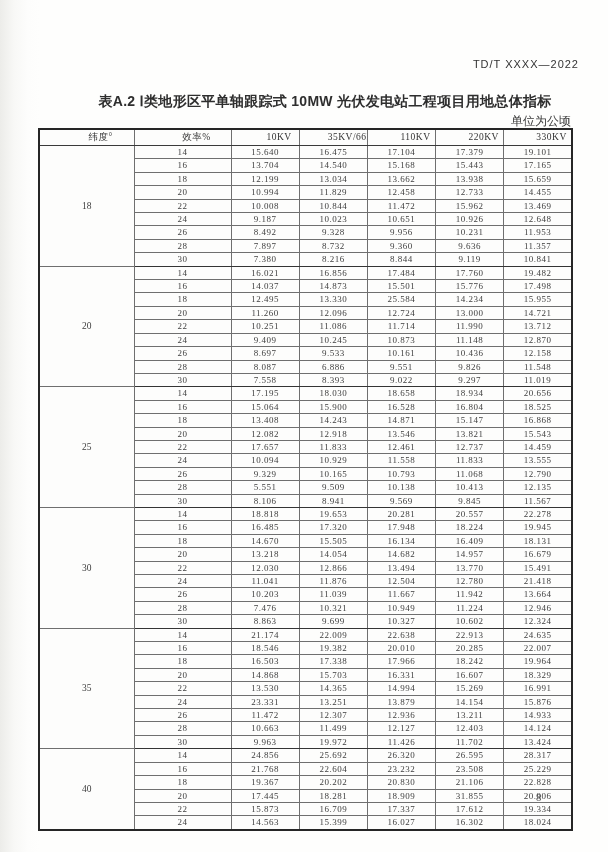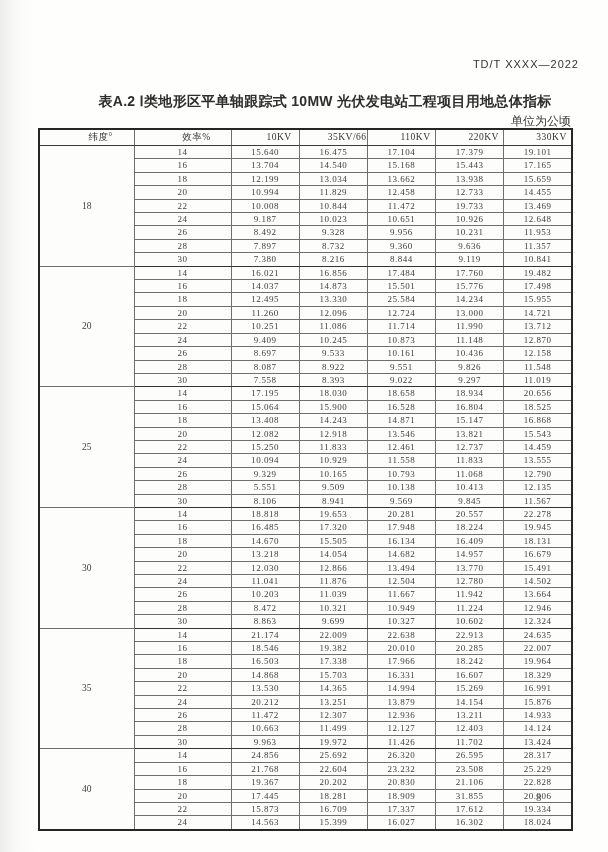--- a/index.html
+++ b/index.html
@@ -146,21 +146,21 @@
             <td>11.829</td>
             <td>12.458</td>
             <td>12.733</td>
             <td>14.455</td>
           </tr>
           <tr>
             <td>22</td>
             <td>10.008</td>
             <td>10.844</td>
             <td>11.472</td>
-            <td>19.733</td>
+            <td>15.962</td>
             <td>13.469</td>
           </tr>
           <tr>
             <td>24</td>
             <td>9.187</td>
             <td>10.023</td>
             <td>10.651</td>
             <td>10.926</td>
             <td>12.648</td>
           </tr>
@@ -241,21 +241,21 @@
             <td>26</td>
             <td>8.697</td>
             <td>9.533</td>
             <td>10.161</td>
             <td>10.436</td>
             <td>12.158</td>
           </tr>
           <tr>
             <td>28</td>
             <td>8.087</td>
-            <td>8.922</td>
+            <td>6.886</td>
             <td>9.551</td>
             <td>9.826</td>
             <td>11.548</td>
           </tr>
           <tr class="group-end">
             <td>30</td>
             <td>7.558</td>
             <td>8.393</td>
             <td>9.022</td>
             <td>9.297</td>
@@ -289,21 +289,21 @@
           <tr>
             <td>20</td>
             <td>12.082</td>
             <td>12.918</td>
             <td>13.546</td>
             <td>13.821</td>
             <td>15.543</td>
           </tr>
           <tr>
             <td>22</td>
-            <td>15.250</td>
+            <td>17.657</td>
             <td>11.833</td>
             <td>12.461</td>
             <td>12.737</td>
             <td>14.459</td>
           </tr>
           <tr>
             <td>24</td>
             <td>10.094</td>
             <td>10.929</td>
             <td>11.558</td>
@@ -374,33 +374,33 @@
             <td>13.494</td>
             <td>13.770</td>
             <td>15.491</td>
           </tr>
           <tr>
             <td>24</td>
             <td>11.041</td>
             <td>11.876</td>
             <td>12.504</td>
             <td>12.780</td>
-            <td>14.502</td>
+            <td>21.418</td>
           </tr>
           <tr>
             <td>26</td>
             <td>10.203</td>
             <td>11.039</td>
             <td>11.667</td>
             <td>11.942</td>
             <td>13.664</td>
           </tr>
           <tr>
             <td>28</td>
-            <td>8.472</td>
+            <td>7.476</td>
             <td>10.321</td>
             <td>10.949</td>
             <td>11.224</td>
             <td>12.946</td>
           </tr>
           <tr class="group-end">
             <td>30</td>
             <td>8.863</td>
             <td>9.699</td>
             <td>10.327</td>
@@ -443,21 +443,21 @@
           <tr>
             <td>22</td>
             <td>13.530</td>
             <td>14.365</td>
             <td>14.994</td>
             <td>15.269</td>
             <td>16.991</td>
           </tr>
           <tr>
             <td>24</td>
-            <td>20.212</td>
+            <td>23.331</td>
             <td>13.251</td>
             <td>13.879</td>
             <td>14.154</td>
             <td>15.876</td>
           </tr>
           <tr>
             <td>26</td>
             <td>11.472</td>
             <td>12.307</td>
             <td>12.936</td>

